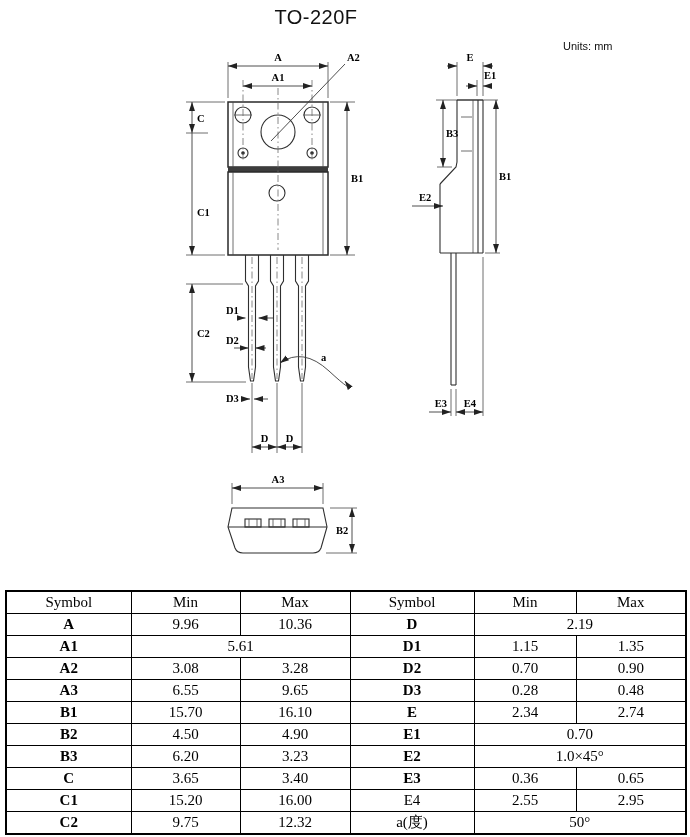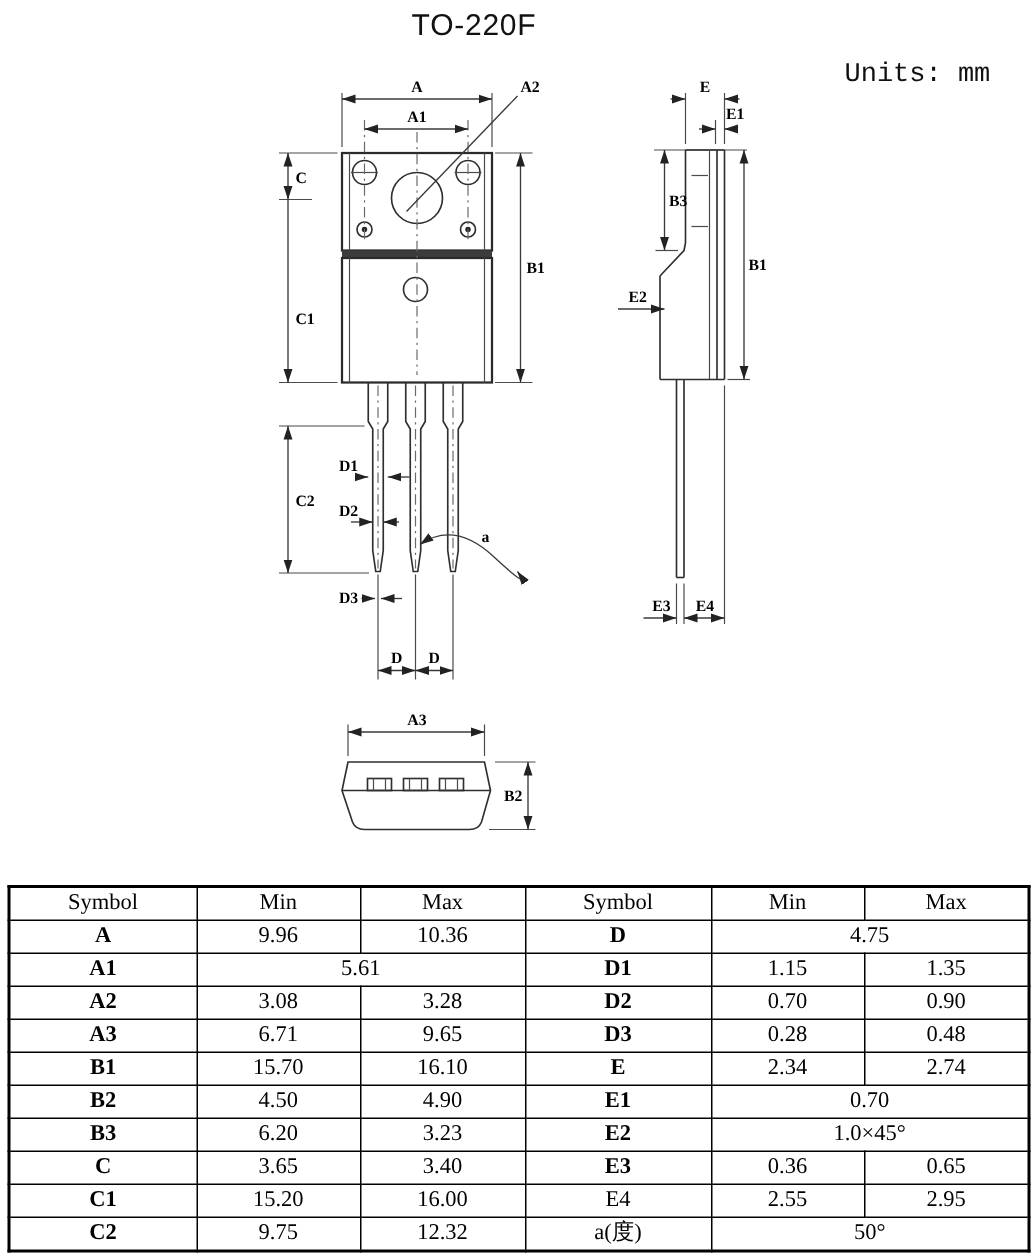--- a/index.html
+++ b/index.html
@@ -7,22 +7,22 @@
     width:690px; height:837px; position:relative; background:#ffffff;
     font-family:"Liberation Serif", serif; overflow:hidden;
   }
   .abs { position:absolute; }
   #page-title {
     left:256px; top:6px; width:120px; text-align:center;
     font-family:"Liberation Sans", sans-serif; font-size:20px; color:#111;
     letter-spacing:0.5px;
   }
   #units-label {
-    left:563px; top:40px; font-family:Liberation Mono, monospace;
-    font-size:18px; color:#111;
+    left:563px; top:40px; font-family:Liberation Sans, sans-serif;
+    font-size:11px; color:#111;
   }
   #drawing-svg { left:0; top:0; }
 
   
   .pl  { stroke:#2a2a2a; stroke-width:1.5; fill:none; }
   .pl2 { stroke:#2f2f2f; stroke-width:1.1; fill:none; }
   .thin{ stroke:#4a4a4a; stroke-width:0.8; fill:none; }
   .dim { stroke:#3a3a3a; stroke-width:0.9; fill:none; }
   .cl  { stroke:#6a6a6a; stroke-width:0.8; stroke-dasharray:7 3 1.5 3; fill:none; }
   .dlabel { font:bold 10.5px "Liberation Serif", serif; fill:#000; }
@@ -245,40 +245,40 @@
     <td>Max</td>
     <td>Symbol</td>
     <td>Min</td>
     <td>Max</td>
   </tr>
   <tr>
     <td class="sym">A</td>
     <td>9.96</td>
     <td>10.36</td>
     <td class="sym">D</td>
-    <td colspan="2">4.75</td>
+    <td colspan="2">2.19</td>
   </tr>
   <tr>
     <td class="sym">A1</td>
     <td colspan="2">5.61</td>
     <td class="sym">D1</td>
     <td>1.15</td>
     <td>1.35</td>
   </tr>
   <tr>
     <td class="sym">A2</td>
     <td>3.08</td>
     <td>3.28</td>
     <td class="sym">D2</td>
     <td>0.70</td>
     <td>0.90</td>
   </tr>
   <tr>
     <td class="sym">A3</td>
-    <td>6.71</td>
+    <td>6.55</td>
     <td>9.65</td>
     <td class="sym">D3</td>
     <td>0.28</td>
     <td>0.48</td>
   </tr>
   <tr>
     <td class="sym">B1</td>
     <td>15.70</td>
     <td>16.10</td>
     <td class="sym">E</td>

